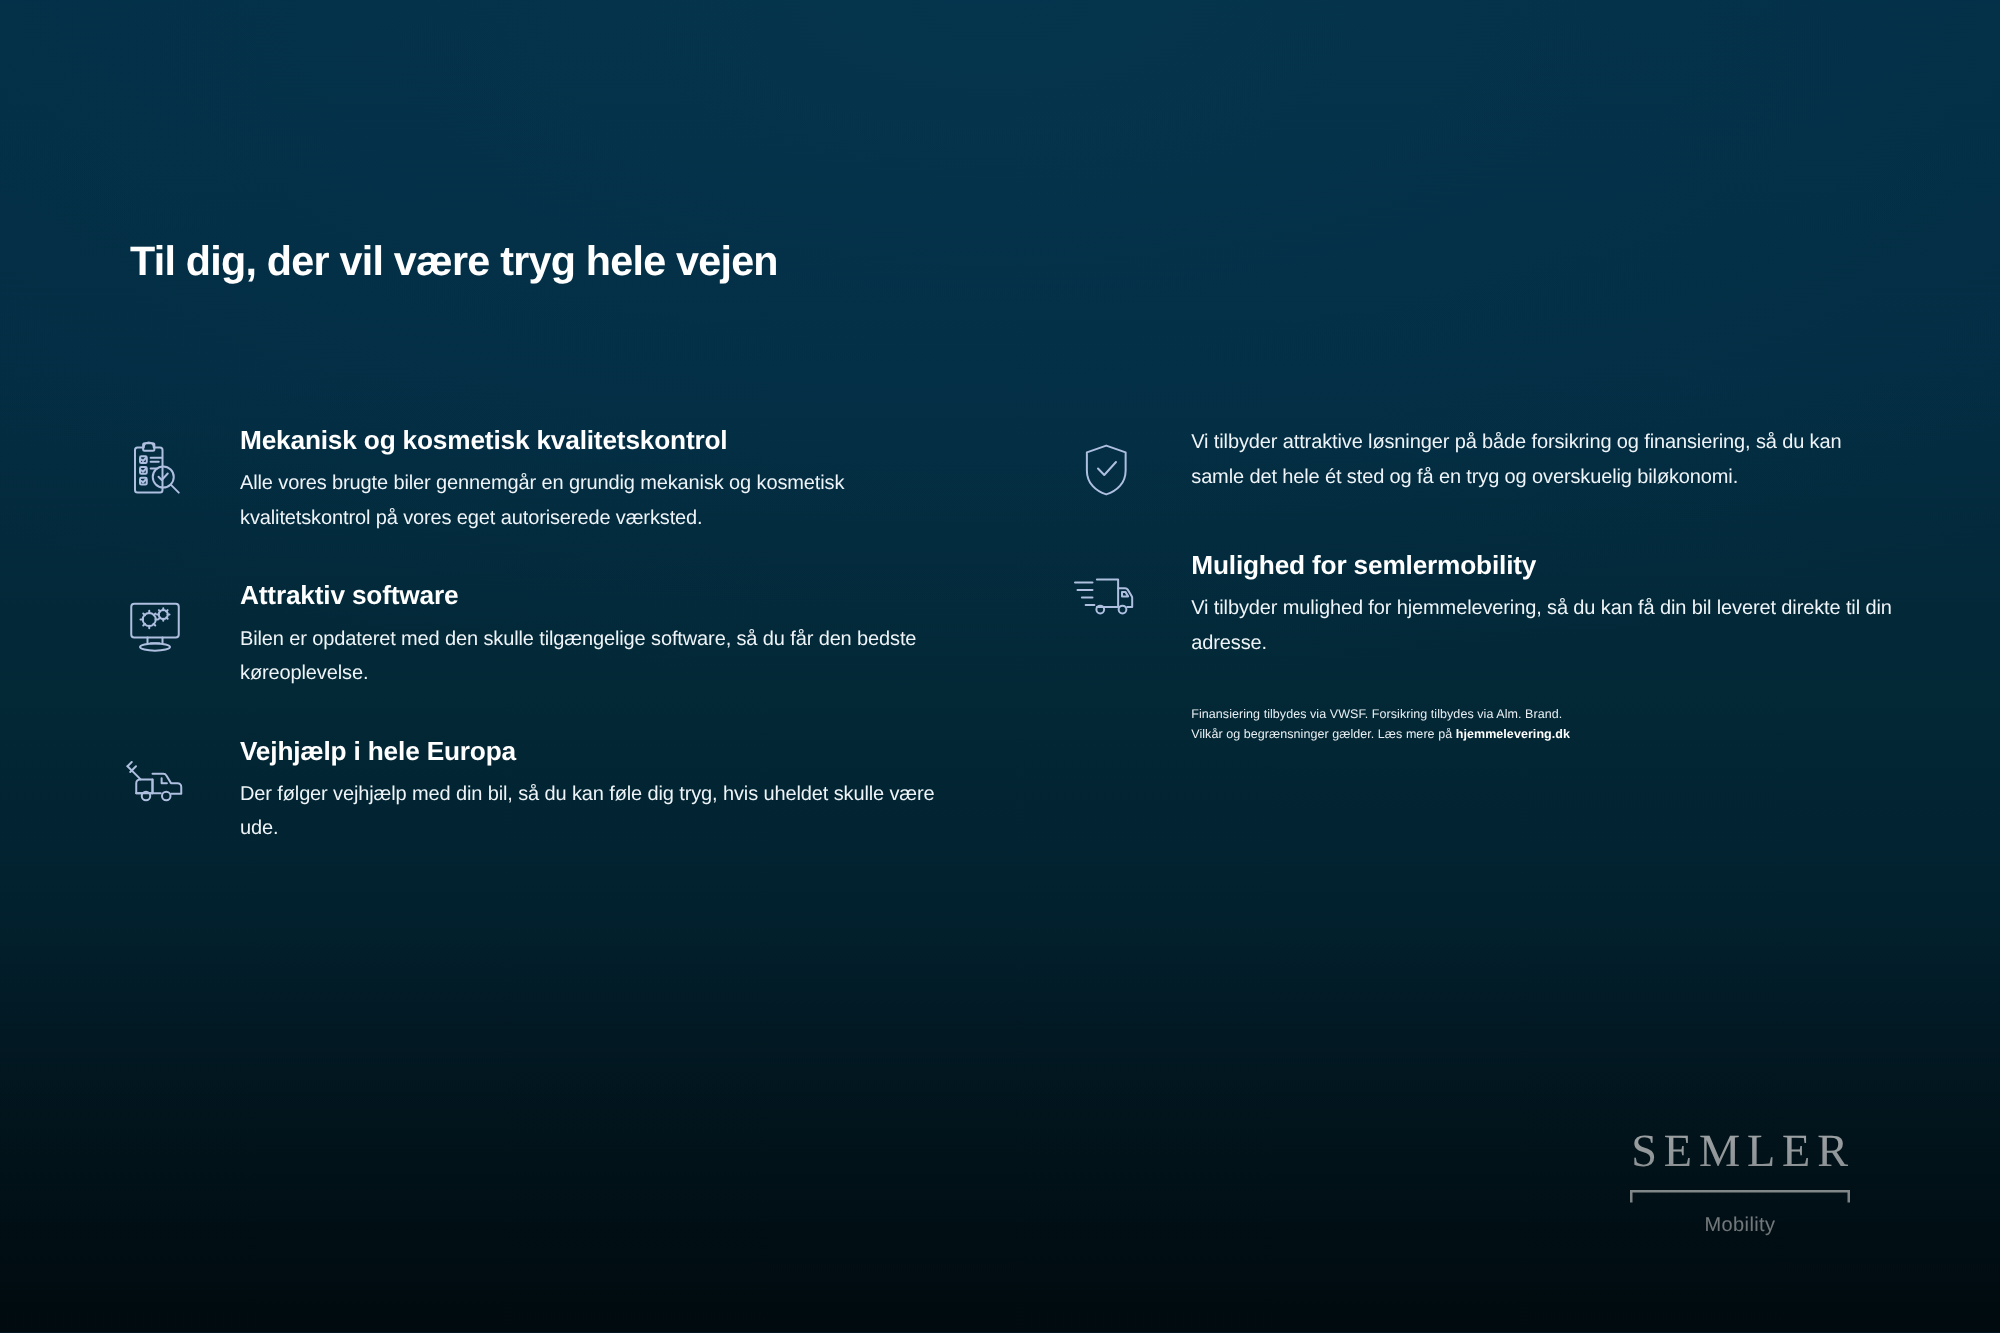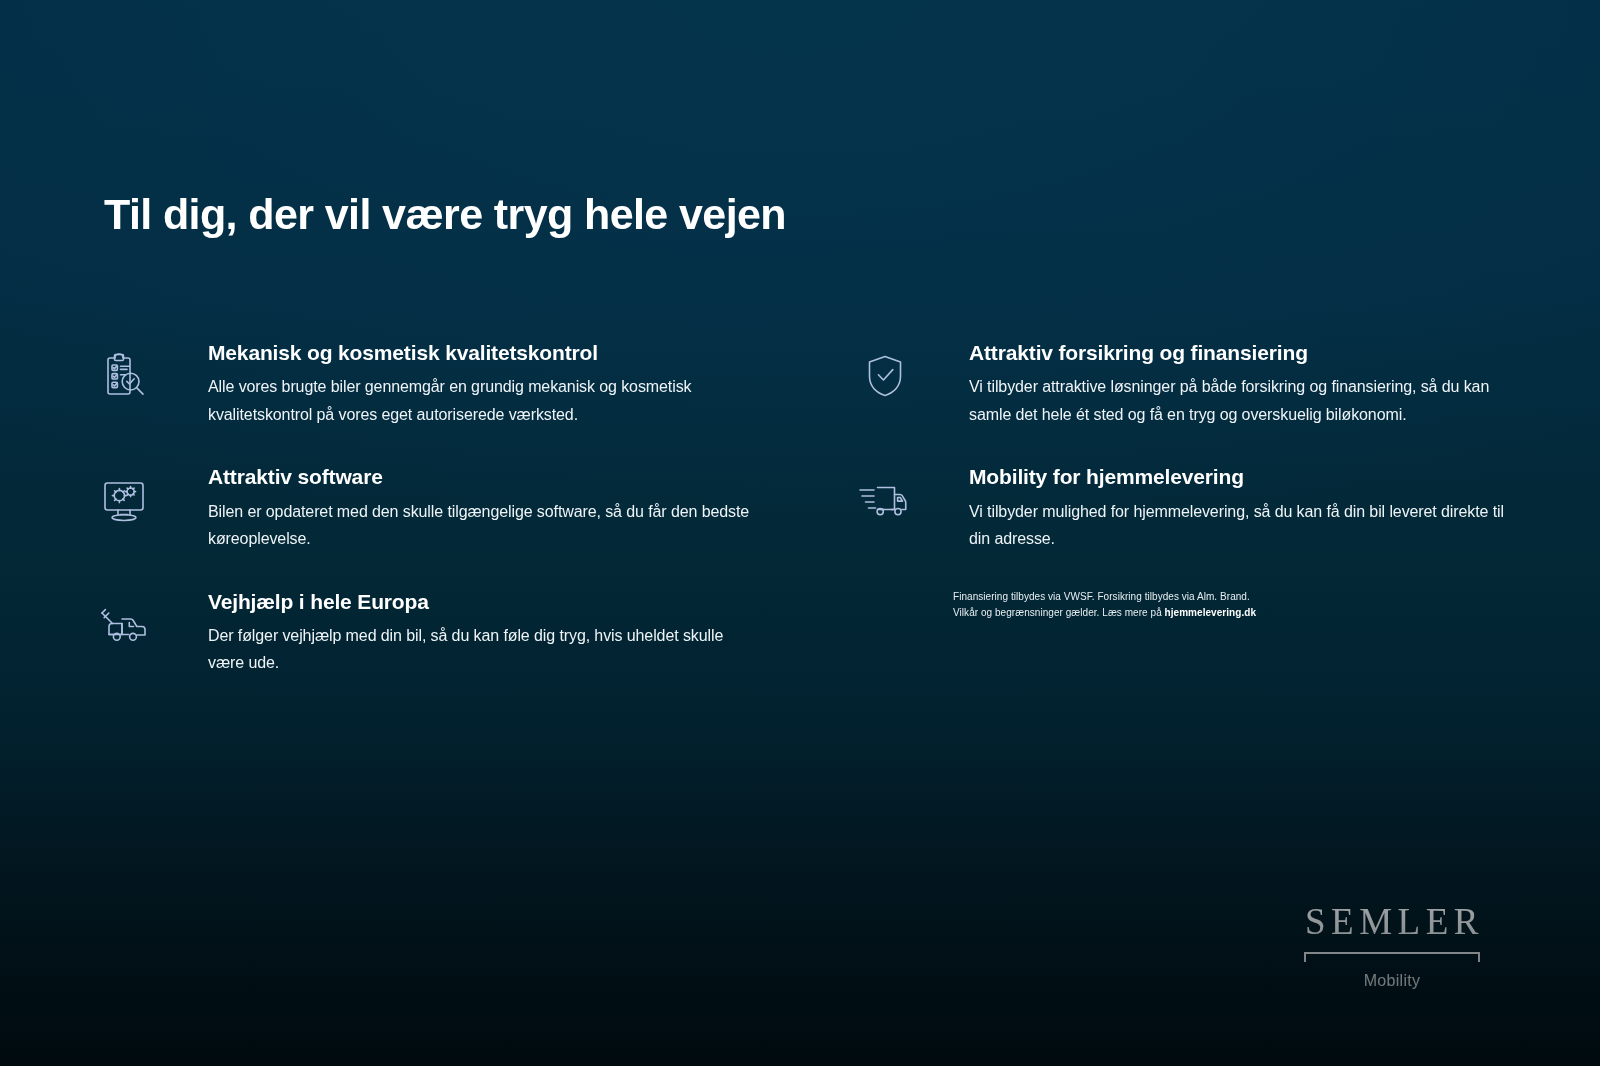--- a/index.html
+++ b/index.html
@@ -35,21 +35,21 @@
     left: 0; right: 0; bottom: 0;
     height: 330px;
     background: linear-gradient(180deg, rgba(1,15,21,0) 0%, rgba(1,12,17,0.45) 60%, rgba(0,9,13,0.75) 100%);
     pointer-events: none;
   }
 
   .headline {
     position: absolute;
     left: 104px;
     top: 190px;
-    font-size: 43px;
+    font-size: 33px;
     line-height: 1.15;
     font-weight: 700;
     letter-spacing: -0.6px;
     color: #ffffff;
     margin: 0;
   }
 
   .columns {
     position: absolute;
     left: 96px;
@@ -59,21 +59,21 @@
     gap: 104px;
   }
   .col {
     width: 658px;
   }
   .col.right { width: 660px; }
 
   .feature {
     display: flex;
     align-items: flex-start;
-    gap: 16px;
+    gap: 0px;
     margin-bottom: 36px;
   }
   .feature:last-child { margin-bottom: 0; }
 
   .icon-wrap {
     width: 96px;
     min-width: 96px;
     padding-top: 8px;
     display: flex;
     justify-content: flex-start;
@@ -245,40 +245,39 @@
     <div class="col right">
 
       <div class="feature">
         <div class="icon-wrap">
           <svg width="56" height="56" viewBox="0 0 56 56" fill="none" stroke="#aebfe0" stroke-width="1.6" stroke-linecap="round" stroke-linejoin="round">
             <path d="M28 8.5l15.5 5.4v14.4c0 10.2-7 16.6-15.5 19.2-8.5-2.6-15.5-9-15.5-19.2V13.9L28 8.5z"></path>
             <path d="M21.4 26.8l5 5.2 9.4-10.4"></path>
           </svg>
         </div>
         <div class="feature-body">
-          <div class="feature-title">Attraktiv forsikring og finansiering</div>
           <p class="feature-desc">Vi tilbyder attraktive løsninger på både forsikring og finansiering, så du kan samle det hele ét sted og få en tryg og overskuelig biløkonomi.</p>
         </div>
       </div>
 
       <div class="feature">
         <div class="icon-wrap">
           <svg width="56" height="56" viewBox="0 0 56 56" fill="none" stroke="#aebfe0" stroke-width="1.6" stroke-linecap="round" stroke-linejoin="round">
             <path d="M3 18h14M5 24h12M8.5 30h8.5M11.5 36h7"></path>
             <path d="M20.5 15.5h17v22h-17"></path>
             <path d="M37.5 22.5h5.6a2.5 2.5 0 0 1 2.1 1.2l3.2 5.3a2.5 2.5 0 0 1 .35 1.27V37.5h-4"></path>
             <path d="M24 37.5h3.2"></path>
             <path d="M34 37.5h3.5"></path>
             <path d="M40.6 25.5h2.7l2.2 3.6h-4.9z"></path>
             <circle cx="23.2" cy="39.6" r="3.1"></circle>
             <circle cx="41" cy="39.6" r="3.1"></circle>
           </svg>
         </div>
         <div class="feature-body">
-          <div class="feature-title">Mobility for hjemmelevering</div>
+          <div class="feature-title">Mulighed for semlermobility</div>
           <p class="feature-desc">Vi tilbyder mulighed for hjemmelevering, så du kan få din bil leveret direkte til din adresse.</p>
         </div>
       </div>
 
       <div class="fineprint">
         <div>Finansiering tilbydes via VWSF. Forsikring tilbydes via Alm. Brand.</div>
         <div><span>Vilkår og begrænsninger gælder. Læs mere på </span><b>hjemmelevering.dk</b></div>
       </div>
 
     </div>

